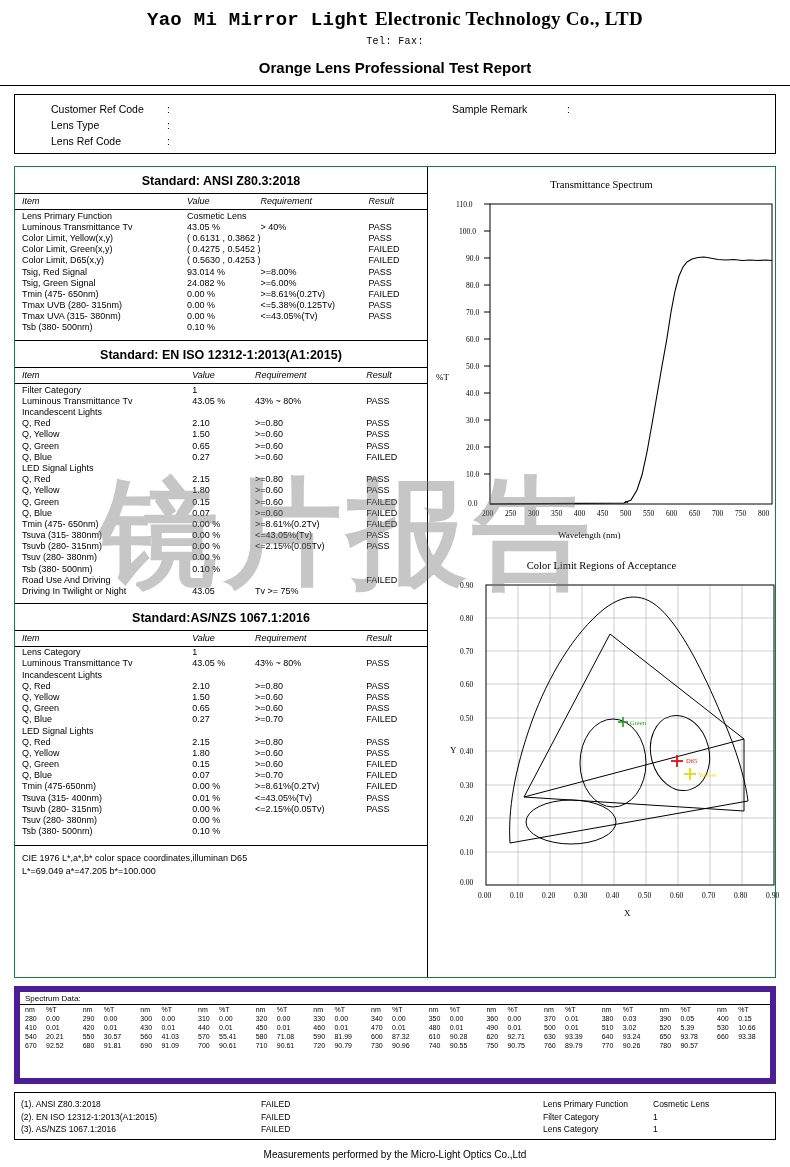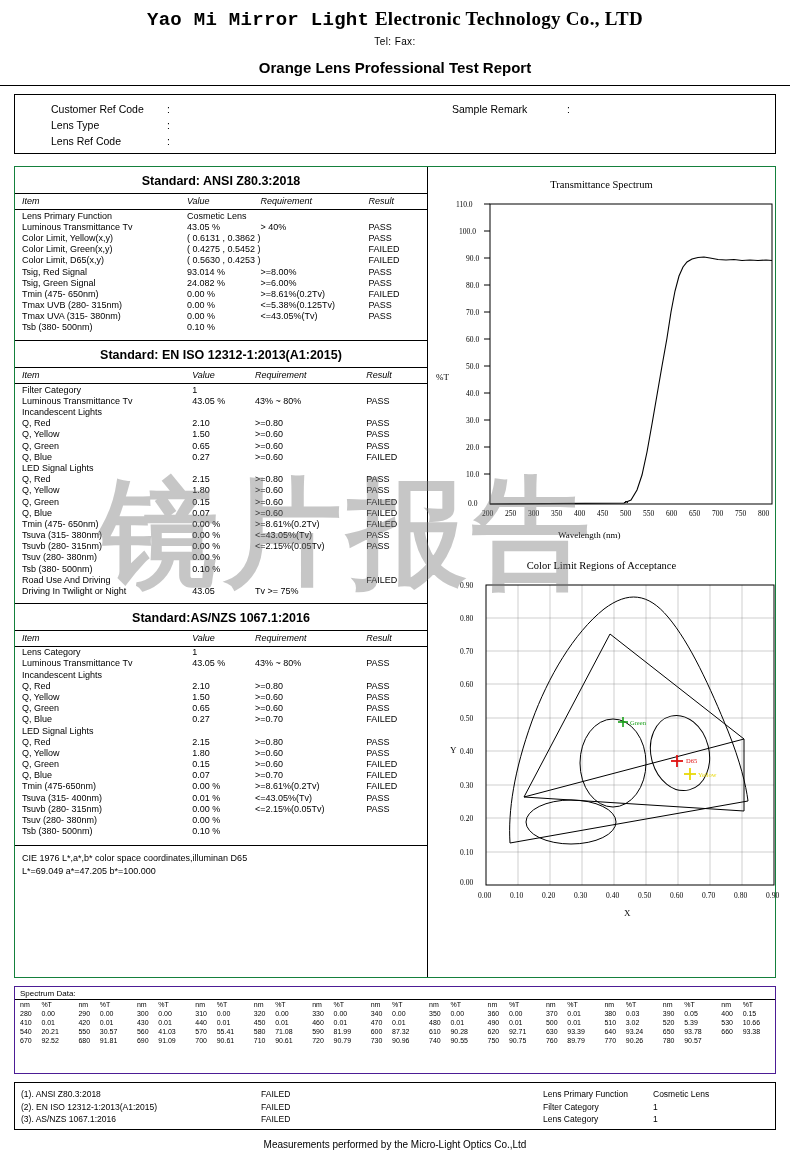--- a/index.html
+++ b/index.html
@@ -11,21 +11,21 @@
     position:relative;
     overflow:hidden;
   }
   .page{position:relative;width:790px;height:1167px;}
 
   
   .hdr{text-align:center;padding-top:8px;}
   .hdr-title{font-size:19px;font-weight:bold;letter-spacing:.3px;}
   .hdr-title .brand{font-family:Liberation Mono, monospace;}
   .hdr-title .corp{font-family:"Liberation Serif",serif;}
-  .hdr-contact{font-size:10px;margin-top:5px;letter-spacing:.4px;}
+  .hdr-contact{font-size:10px;margin-top:5px;letter-spacing:.4px;font-family:Liberation Mono, monospace;}
   .hdr-report{font-size:15px;font-weight:bold;margin-top:12px;}
   .hdr-report .color{color:#000;}
 
   .rule{border-top:1px solid #000;margin-top:9px;}
 
   
   .custbox{
     margin:8px 14px 0 14px;
     border:1px solid #000;
     height:58px;
@@ -64,21 +64,21 @@
   .cie{font-size:9px;padding:6px 0 0 7px;line-height:13px;}
 
   
   .chart-title{text-align:center;font-size:10.5px;font-family:"Liberation Serif",serif;padding-top:12px;}
   .chart-title2{text-align:center;font-size:10.5px;font-family:"Liberation Serif",serif;padding-top:6px;}
   .svg-wrap{text-align:center;}
 
   
   .specbox{
     margin:8px 14px 0 14px;
-    border:1px solid #4c1d95;
+    border:6px solid #4c1d95;
     height:86px;
     font-size:7px;
     position:relative;
   }
   .spec-title{padding:2px 0 1px 5px;font-size:8px;}
   .spec-sep{border-top:1px solid #000;}
   table.spec{width:100%;border-collapse:collapse;font-size:7px;}
   table.spec td{padding:1px 0 1px 0;text-align:left;white-space:nowrap;}
   table.spec td.w{width:24px;padding-left:5px;}
   table.spec td.v{width:36px;}

